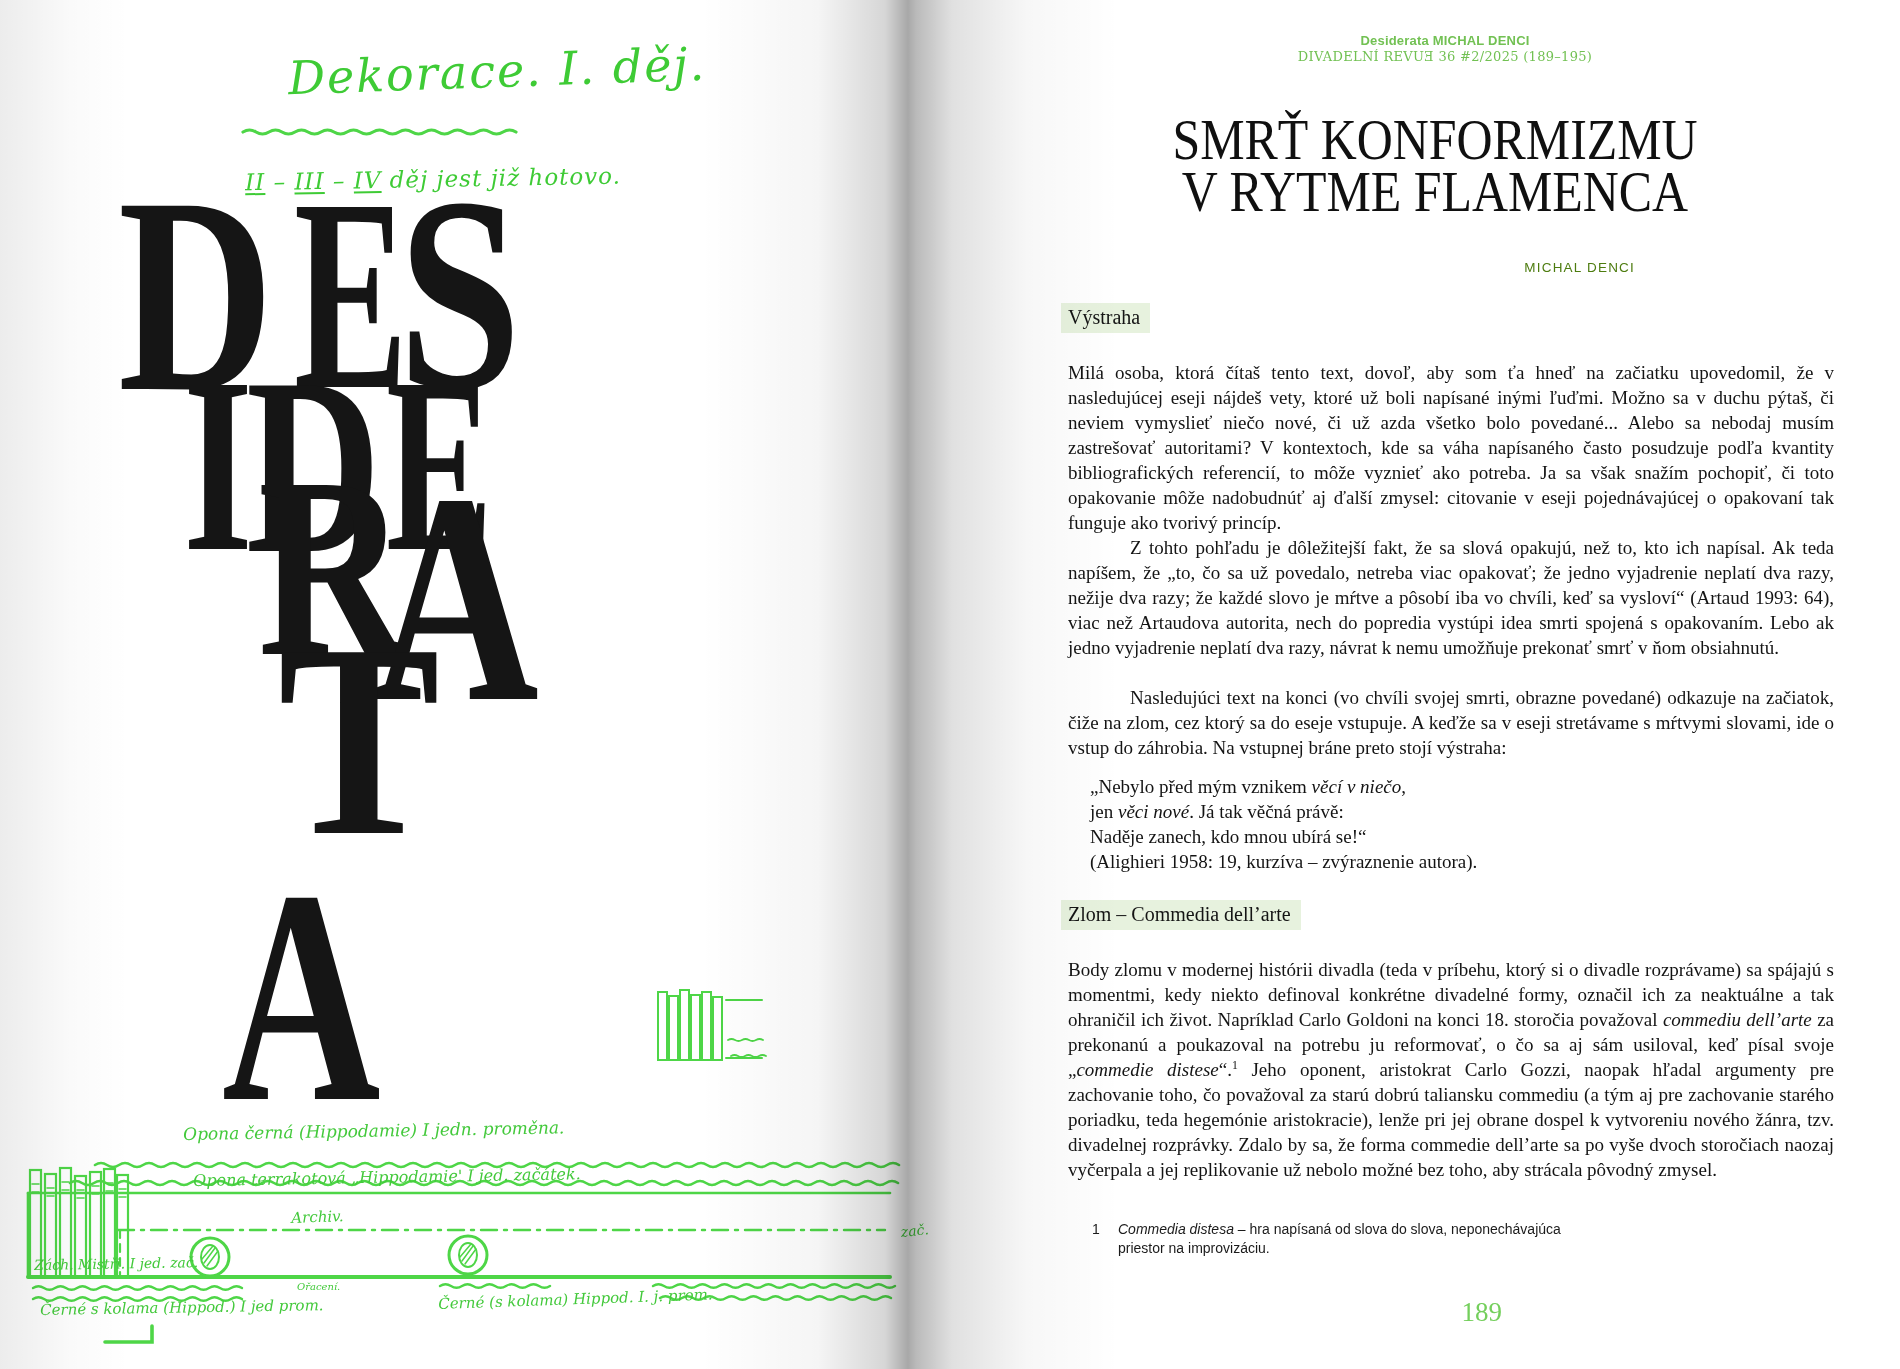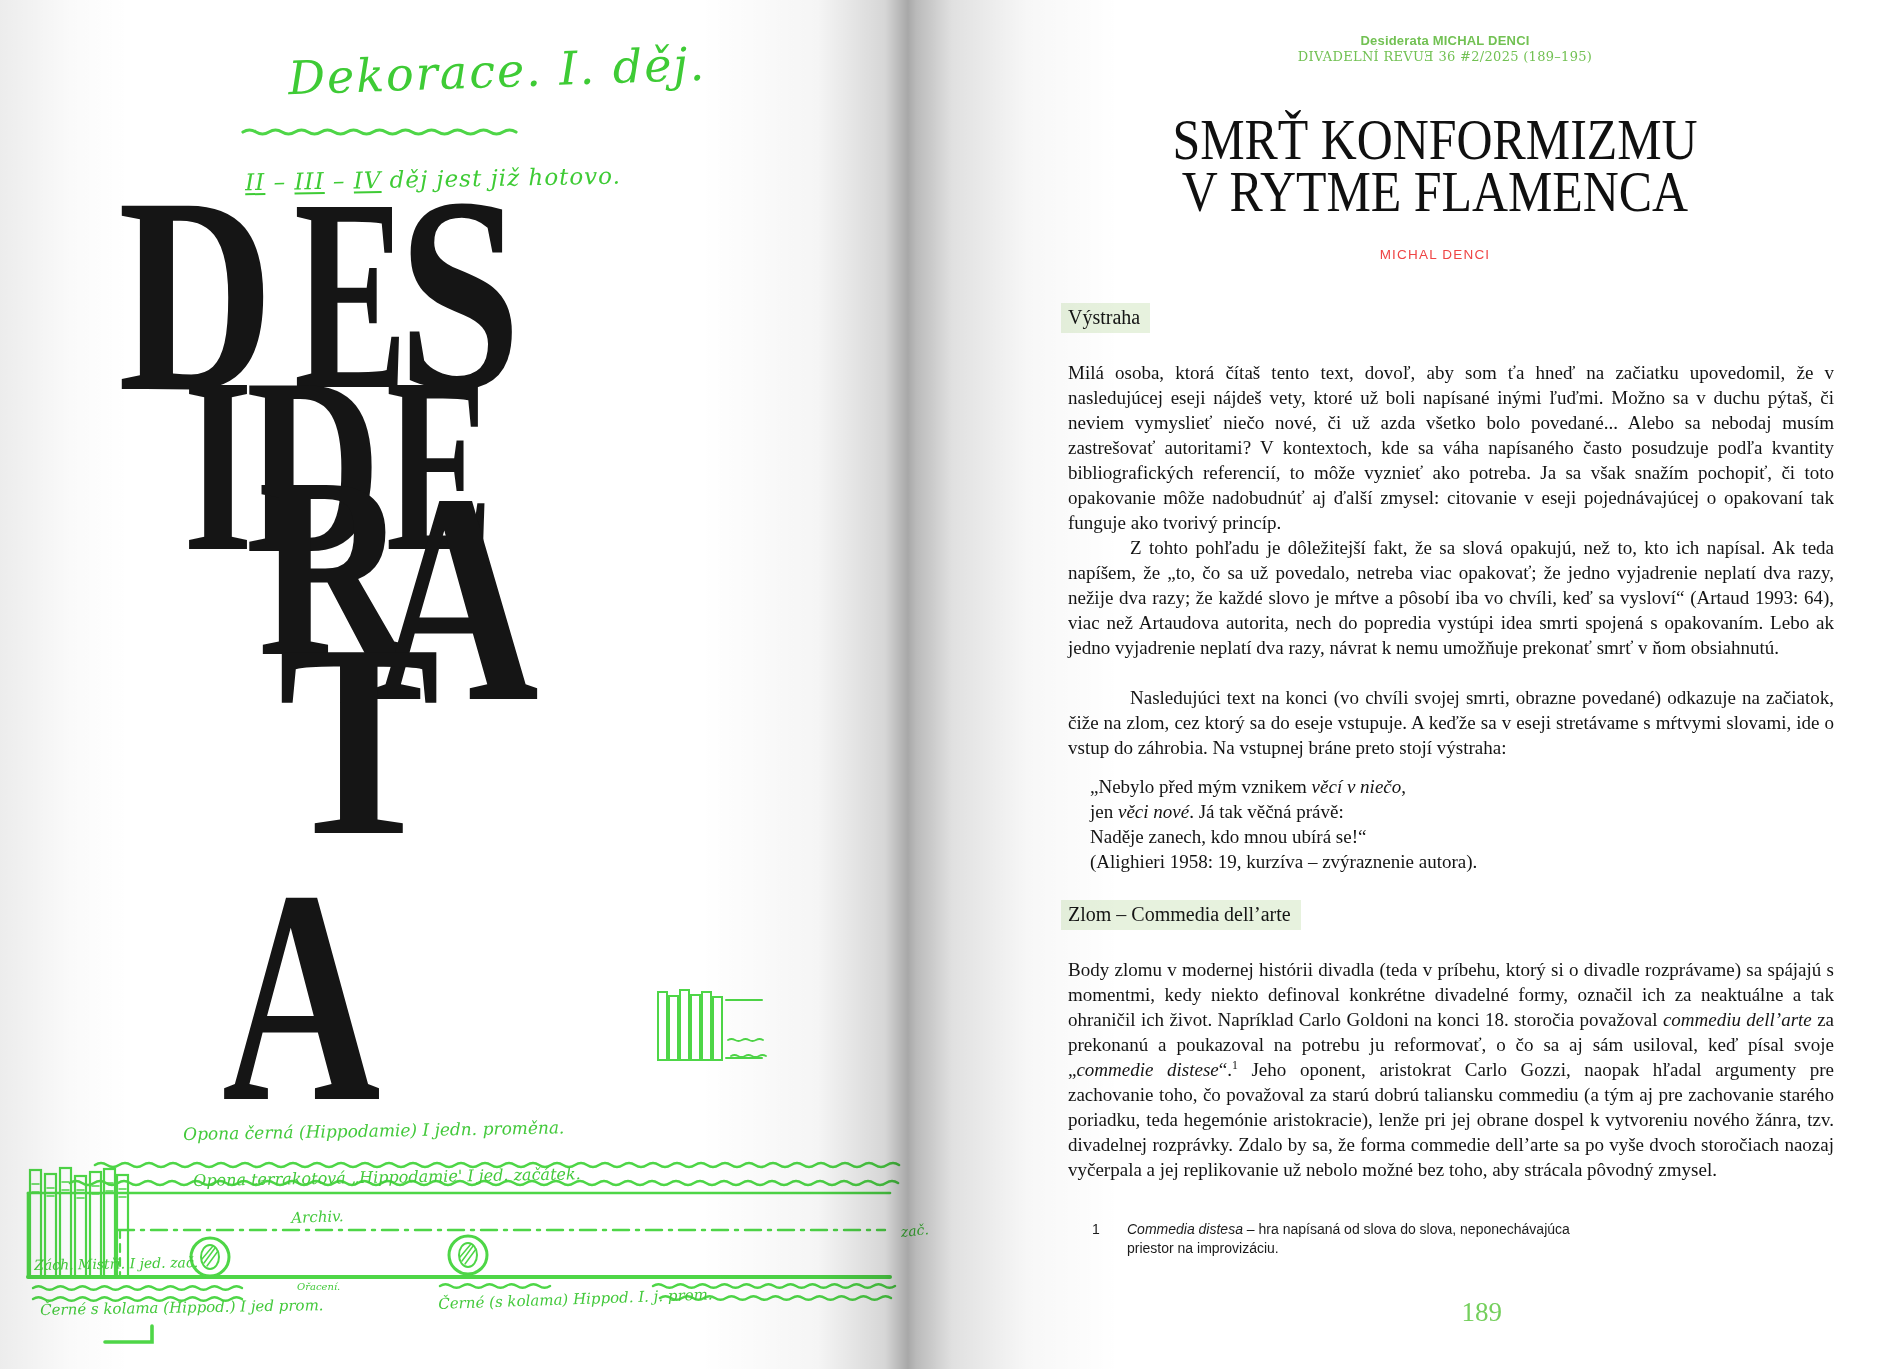--- a/index.html
+++ b/index.html
@@ -25,32 +25,32 @@
   #sketch-svg{position:absolute;left:0;top:0;width:1900px;height:1369px;}
   #sketch-svg path,#sketch-svg rect,#sketch-svg circle,#sketch-svg ellipse,#sketch-svg line
     {stroke:#4ed647;fill:none;stroke-linecap:round;}
 
   
   .rp-header{position:absolute;left:1245px;top:33px;width:400px;text-align:center;}
   .rp-header .l1{font-family:"Liberation Sans",sans-serif;font-size:13px;font-weight:bold;color:#72c153;letter-spacing:.2px;}
   .rp-header .l2{font-family:"DejaVu Serif",serif;font-size:13px;color:#72c153;margin-top:1px;letter-spacing:.3px;}
   .rp-title{position:absolute;left:1065px;top:114px;width:740px;text-align:center;color:#101010;
     font-size:58px;line-height:52px;letter-spacing:0;transform:scaleX(.86);transform-origin:50% 0;white-space:nowrap;}
-  .rp-author{position:absolute;left:1235px;top:247px;width:400px;text-align:center;
-    font-family:"Liberation Sans",sans-serif;font-size:13.5px;color:#ef4444;letter-spacing:1.2px;}
+  .rp-author{position:absolute;left:1235px;top:260px;width:400px;text-align:right;
+    font-family:"Liberation Sans",sans-serif;font-size:13.5px;color:#4d7c0f;letter-spacing:1.2px;}
   .sec-head{position:absolute;font-size:20px;color:#141414;}
   .sec-head .hl{background:#e7f2de;padding:3px 10px 5px 7px;margin-left:-7px;}
   .para{position:absolute;left:1068px;width:766px;font-size:19px;line-height:25px;color:#141414;
     text-align:justify;}
   .para.ind{text-indent:62px;}
   .quote{position:absolute;left:1090px;top:774px;font-size:19px;line-height:25px;color:#141414;}
   .footnote{position:absolute;left:1092px;top:1220px;font-family:"Liberation Sans",sans-serif;
     font-size:14px;line-height:19px;color:#1b1b1b;}
   .footnote .fn-num{position:absolute;left:0;top:0;}
-  .footnote .fn-text{display:block;margin-left:35px;width:492px;}
+  .footnote .fn-text{display:block;margin-left:26px;width:492px;}
   .folio{position:absolute;left:1402px;top:1297px;width:100px;text-align:right;
     font-size:27px;color:#74cf5c;}
   sup{font-size:.62em;line-height:0;}
 </style>
 </head>
 <body>
 
 <div class="spread">
 
   <div>

